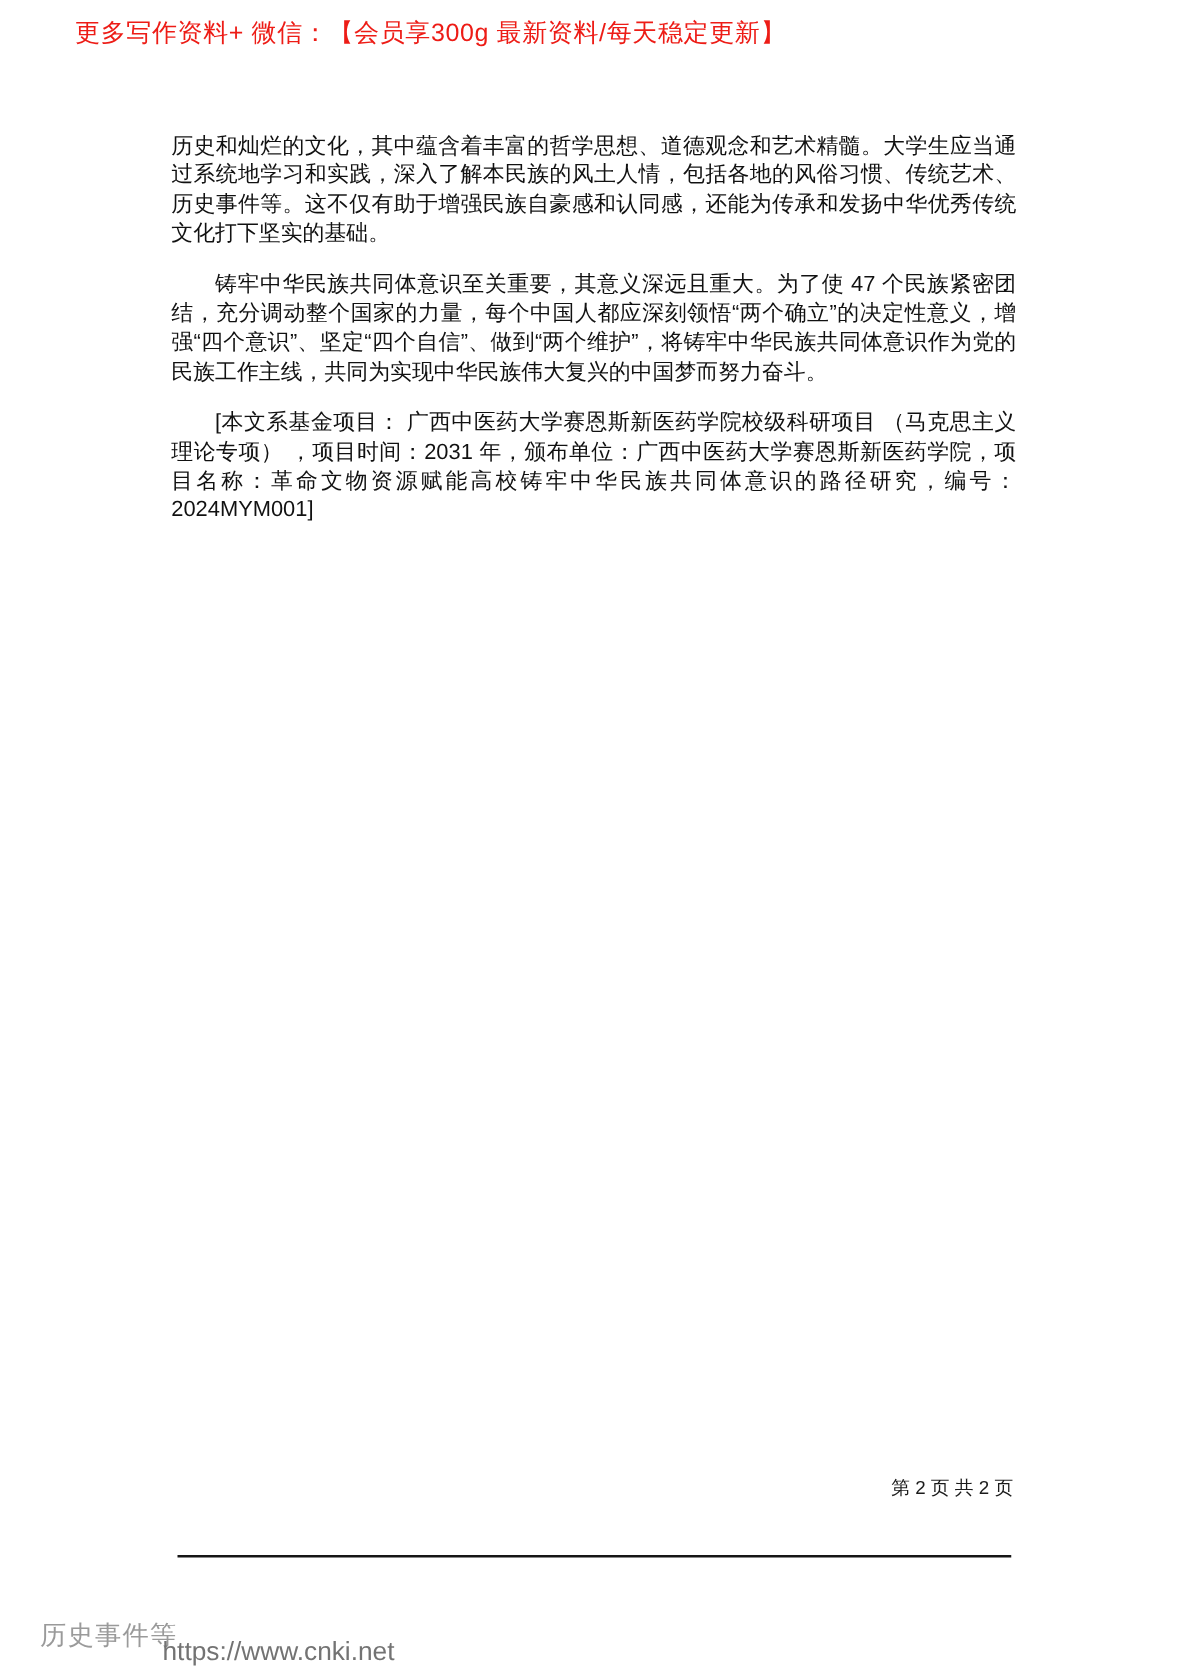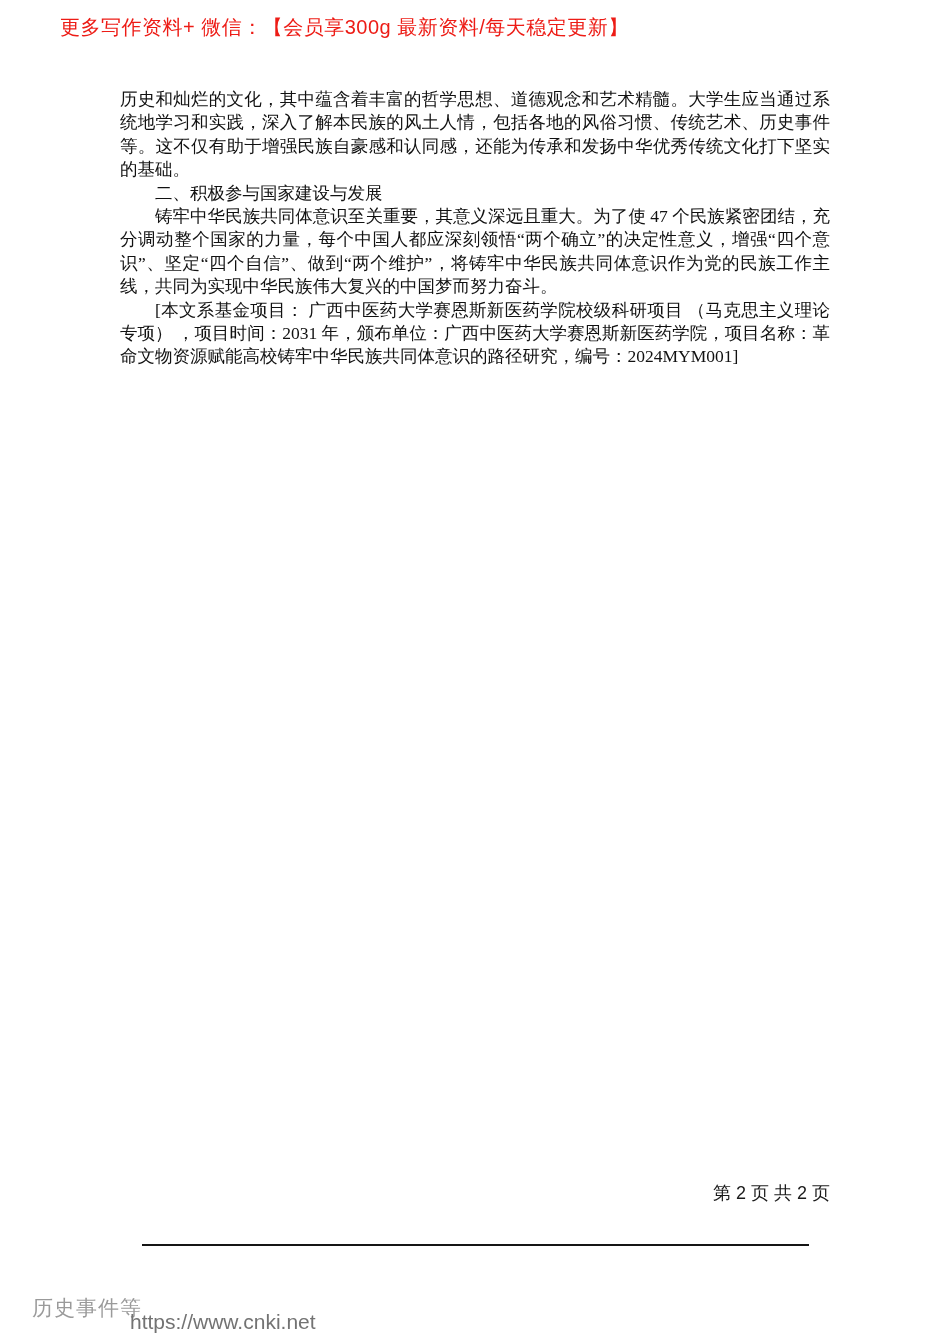--- a/index.html
+++ b/index.html
@@ -30,32 +30,31 @@
     left: 120px;
     top: 88px;
     width: 710px;
     color: #111111;
     font-size: 17.5px;
     line-height: 23.4px;
     text-align: justify;
     text-justify: inter-ideograph;
   }
   .article p {
-    margin: 0;
+    margin: 17px;
     padding: 0;
-    font-family: Liberation Serif, serif;
   }
   .article p.indent {
     text-indent: 2em;
   }
   .page-indicator {
     position: absolute;
     left: 713px;
     top: 1181px;
-    font-size: 18px;
+    font-size: 15px;
     color: #1a1a1a;
     white-space: nowrap;
   }
   .divider {
     position: absolute;
     left: 142px;
     top: 1244px;
     width: 667px;
     height: 2px;
     background: #151515;
@@ -80,21 +79,20 @@
 </style>
 </head>
 <body>
 
 <div class="page">
 
   <div class="promo">更多写作资料+ 微信：【会员享300g 最新资料/每天稳定更新】</div>
 
   <div class="article">
     <p class="para">历史和灿烂的文化，其中蕴含着丰富的哲学思想、道德观念和艺术精髓。大学生应当通过系统地学习和实践，深入了解本民族的风土人情，包括各地的风俗习惯、传统艺术、历史事件等。这不仅有助于增强民族自豪感和认同感，还能为传承和发扬中华优秀传统文化打下坚实的基础。</p>
-    <p class="para indent">二、积极参与国家建设与发展</p>
     <p class="para indent">铸牢中华民族共同体意识至关重要，其意义深远且重大。为了使 47 个民族紧密团结，充分调动整个国家的力量，每个中国人都应深刻领悟“两个确立”的决定性意义，增强“四个意识”、坚定“四个自信”、做到“两个维护”，将铸牢中华民族共同体意识作为党的民族工作主线，共同为实现中华民族伟大复兴的中国梦而努力奋斗。</p>
     <p class="para indent">[本文系基金项目： 广西中医药大学赛恩斯新医药学院校级科研项目 （马克思主义理论专项） ，项目时间：2031 年，颁布单位：广西中医药大学赛恩斯新医药学院，项目名称：革命文物资源赋能高校铸牢中华民族共同体意识的路径研究，编号：2024MYM001]</p>
   </div>
 
   <div class="page-indicator">第 2 页 共 2 页</div>
 
   <div class="divider"></div>
 
   <span class="watermark-brand">历史事件等</span>
 

